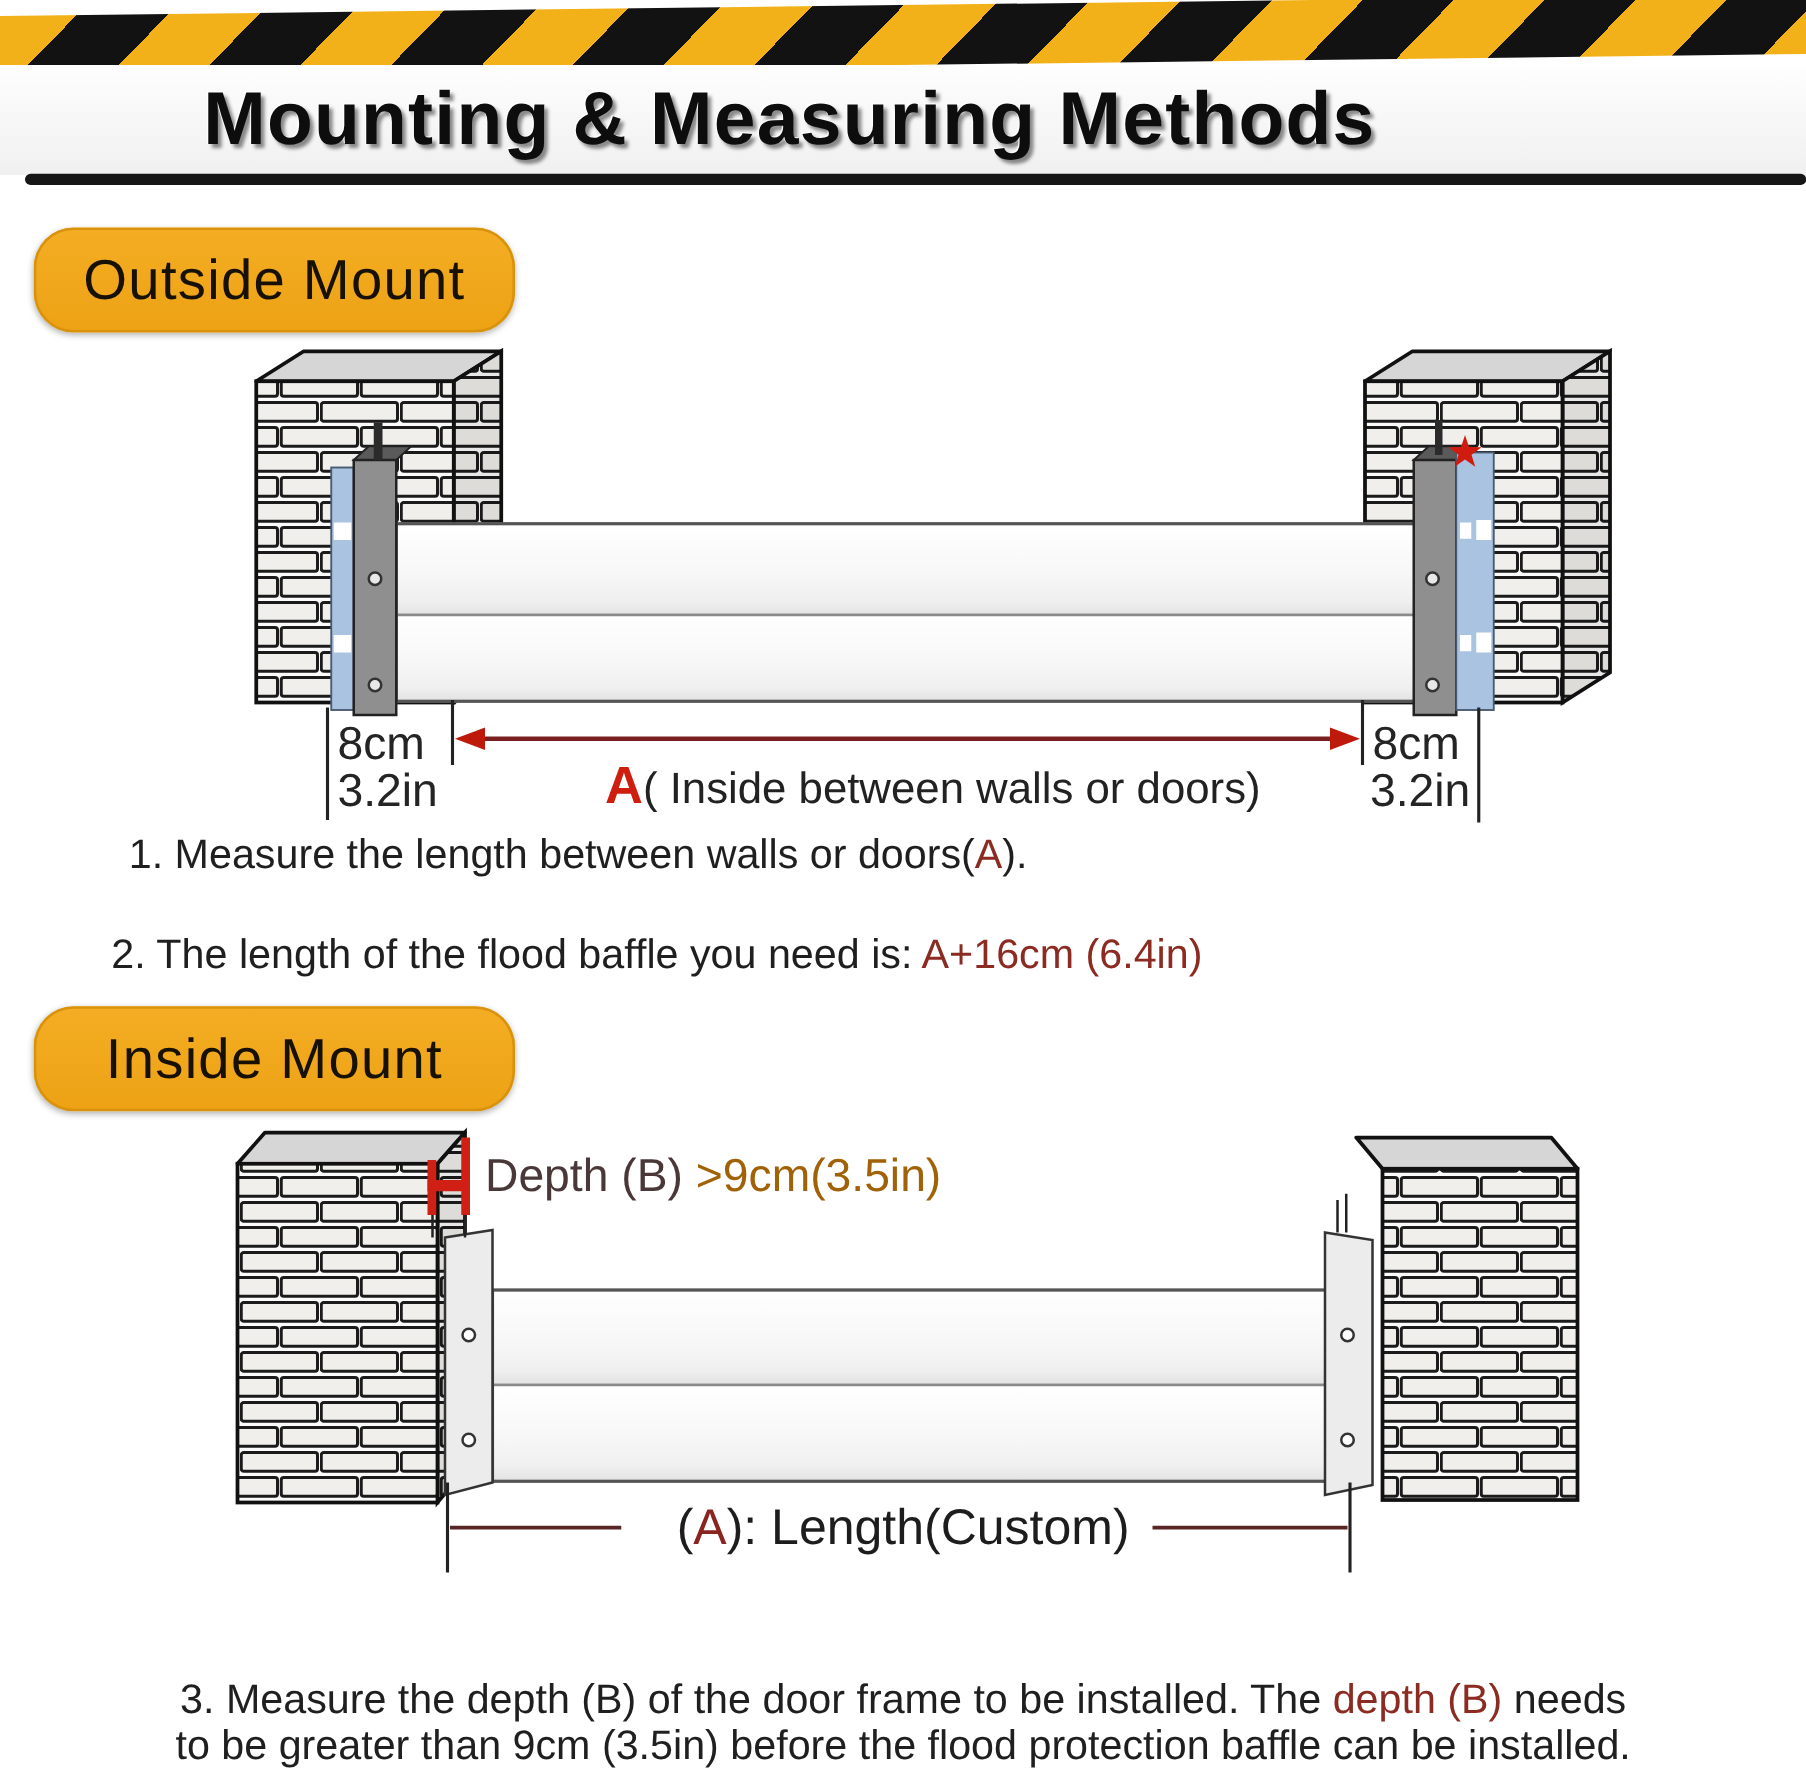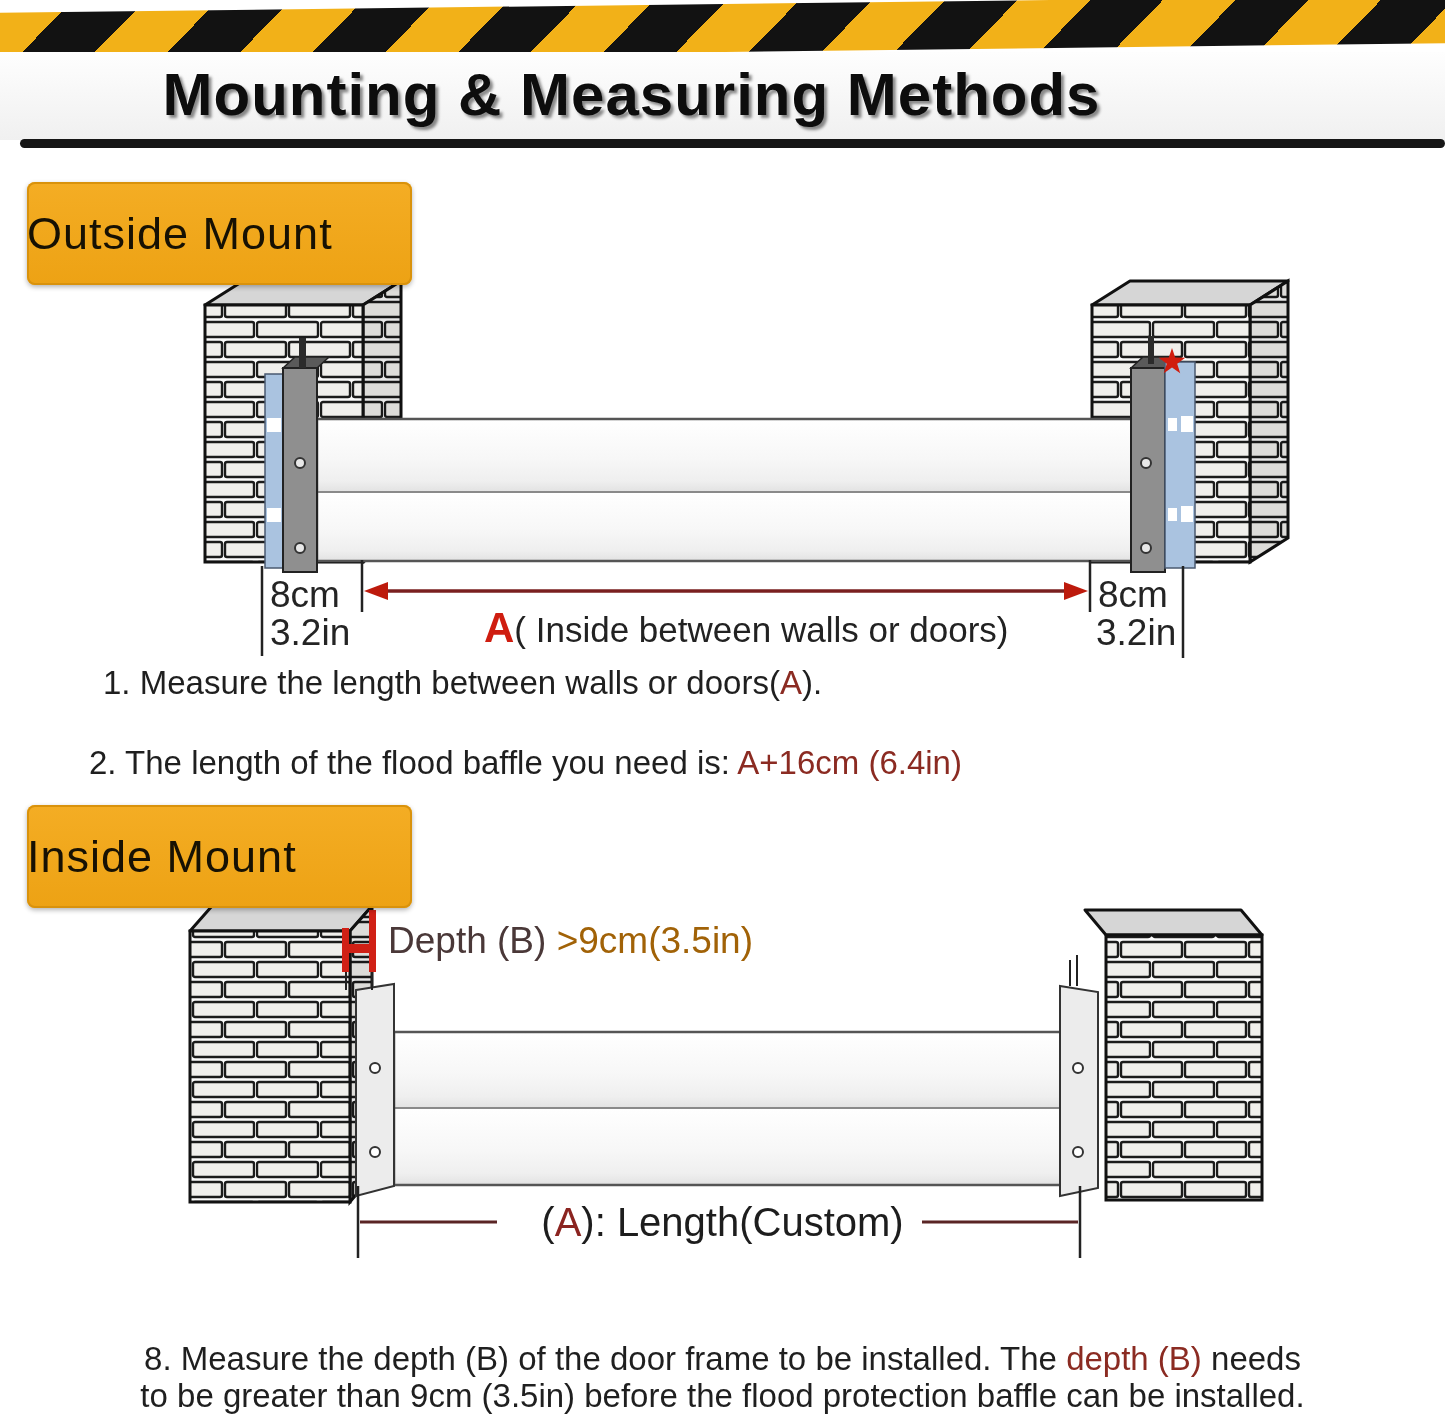--- a/index.html
+++ b/index.html
@@ -9,22 +9,22 @@
   
   .hazard{top:4px;left:-12px;width:1470px;height:48px;transform:rotate(-0.7deg);
           background:repeating-linear-gradient(135deg,#f2b118 0 52px,#121212 52px 104px);}
   .titleband{top:52px;left:0;width:1445px;height:88px;
              background:linear-gradient(#fefefe,#f0f0f0);}
   .title{top:60px;left:0;width:1263px;text-align:center;font-size:60px;font-weight:bold;
          color:#0d0d0d;letter-spacing:1px;
          text-shadow:-1px -1px 0 rgba(255,255,255,.85), 3px 3px 3px rgba(0,0,0,.45);}
   .blackbar{top:139px;left:20px;width:1425px;height:9px;background:#161616;border-radius:5px;}
   
-  .badge{width:385px;height:103px;background:linear-gradient(#f4ad24,#eda214);
-         border-radius:8px;display:flex;align-items:center;justify-content:flex-start;
+  .badge{width:385px;height:84px;background:linear-gradient(#f4ad24,#eda214);
+         border-radius:32px;display:flex;align-items:center;justify-content:center;
          font-size:45px;color:#171103;letter-spacing:1px;
          box-shadow:0 2px 5px rgba(0,0,0,.3), inset 0 0 0 2px #d9920c;}
   .badge-outside{left:27px;top:182px;}
   .badge-inside{left:27px;top:805px;}
   
   .dimtxt{font-size:37px;color:#242424;white-space:nowrap;}
   .spanlabel{display:flex;align-items:baseline;white-space:nowrap;}
   .bigA{font-size:42px;font-weight:bold;color:#cf1d10;}
   .spantext{font-size:35px;color:#222222;}
   .step{font-size:33px;color:#1f1f1f;white-space:nowrap;}
@@ -201,19 +201,19 @@
 
   <div class="abs depthlabel" style="left:388px;top:920px;">
     <span>Depth (B) </span><span class="hl2">&gt;9cm(3.5in)</span>
   </div>
 
   <div class="abs alabel center" style="top:1200px;">
     <span>(</span><span class="hl">A</span><span>): Length(Custom)</span>
   </div>
 
   <div class="abs step center" style="top:1340px;">
-    <span>8. Measure the depth (B) of the door frame to be installed. The </span><span class="hl">depth (B)</span><span> needs</span>
+    <span>3. Measure the depth (B) of the door frame to be installed. The </span><span class="hl">depth (B)</span><span> needs</span>
   </div>
   <div class="abs step center" style="top:1377px;">
     <span>to be greater than 9cm (3.5in) before the flood protection baffle can be installed.</span>
   </div>
 
 </div>
 
 </body></html>

